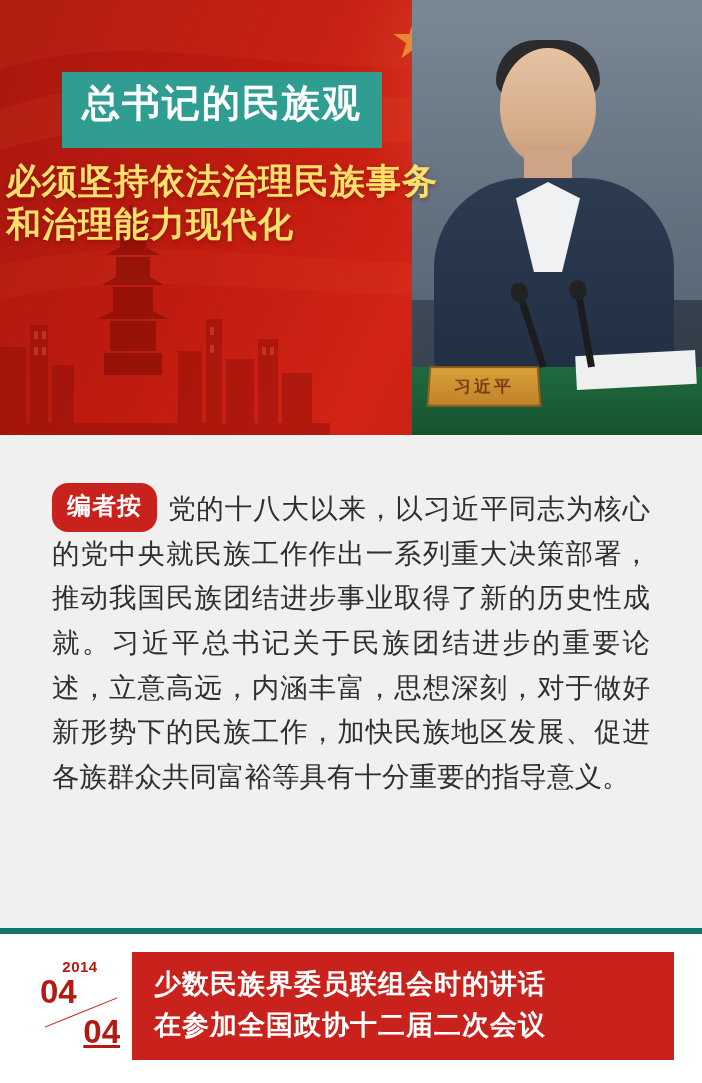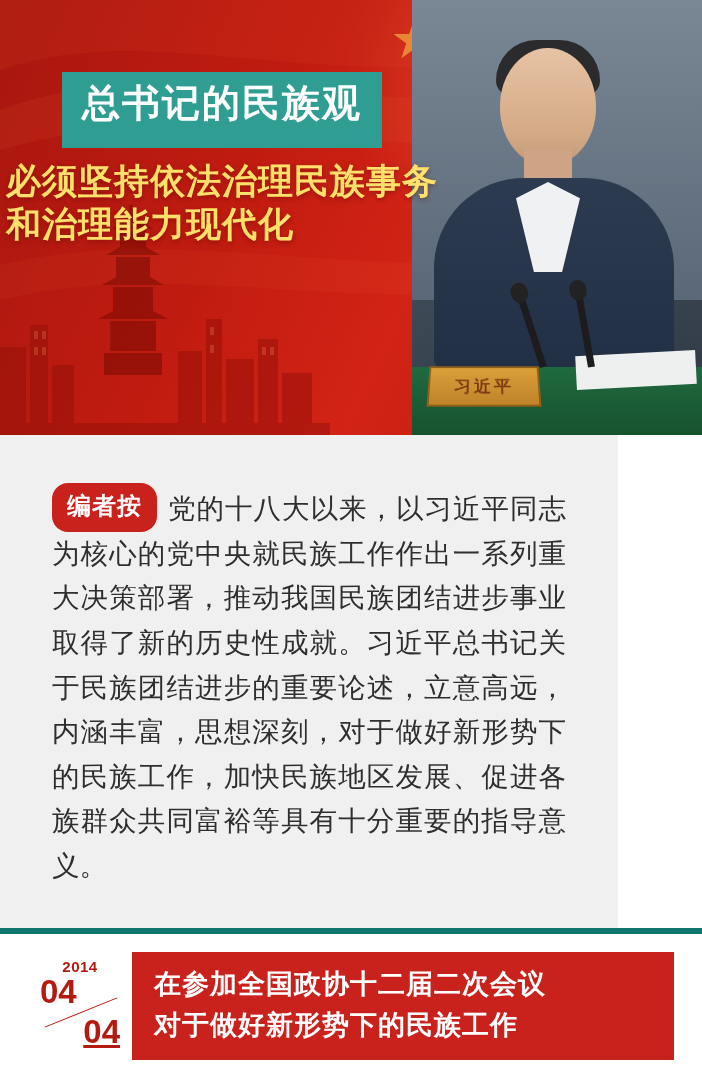--- a/index.html
+++ b/index.html
@@ -182,21 +182,21 @@
     display: flex;
     align-items: center;
     justify-content: center;
     transform: perspective(220px) rotateX(16deg);
   }
 
   
   .body-sec {
     position: absolute;
     top: 435px; left: 0;
-    width: 618px;
+    width: 702px;
     height: 493px;
     background: #f0f0f0;
     padding: 48px 52px 0 52px;
   }
   .note {
     font-size: 27.5px;
     line-height: 1.62;
     color: #2f2f2f;
     text-align: justify;
     text-indent: 0;
@@ -346,18 +346,18 @@
   </div>
 
   <div class="footer">
     <div class="date">
       <div class="yr">2014</div>
       <div class="mo">04</div>
       <div class="slash"></div>
       <div class="dy">04</div>
     </div>
     <div class="foot-box">
+      <div class="fl">少数民族界委员联组会时的讲话</div>
       <div class="fl">在参加全国政协十二届二次会议</div>
-      <div class="fl">对于做好新形势下的民族工作</div>
     </div>
   </div>
 
 </div>
 
 </body></html>

